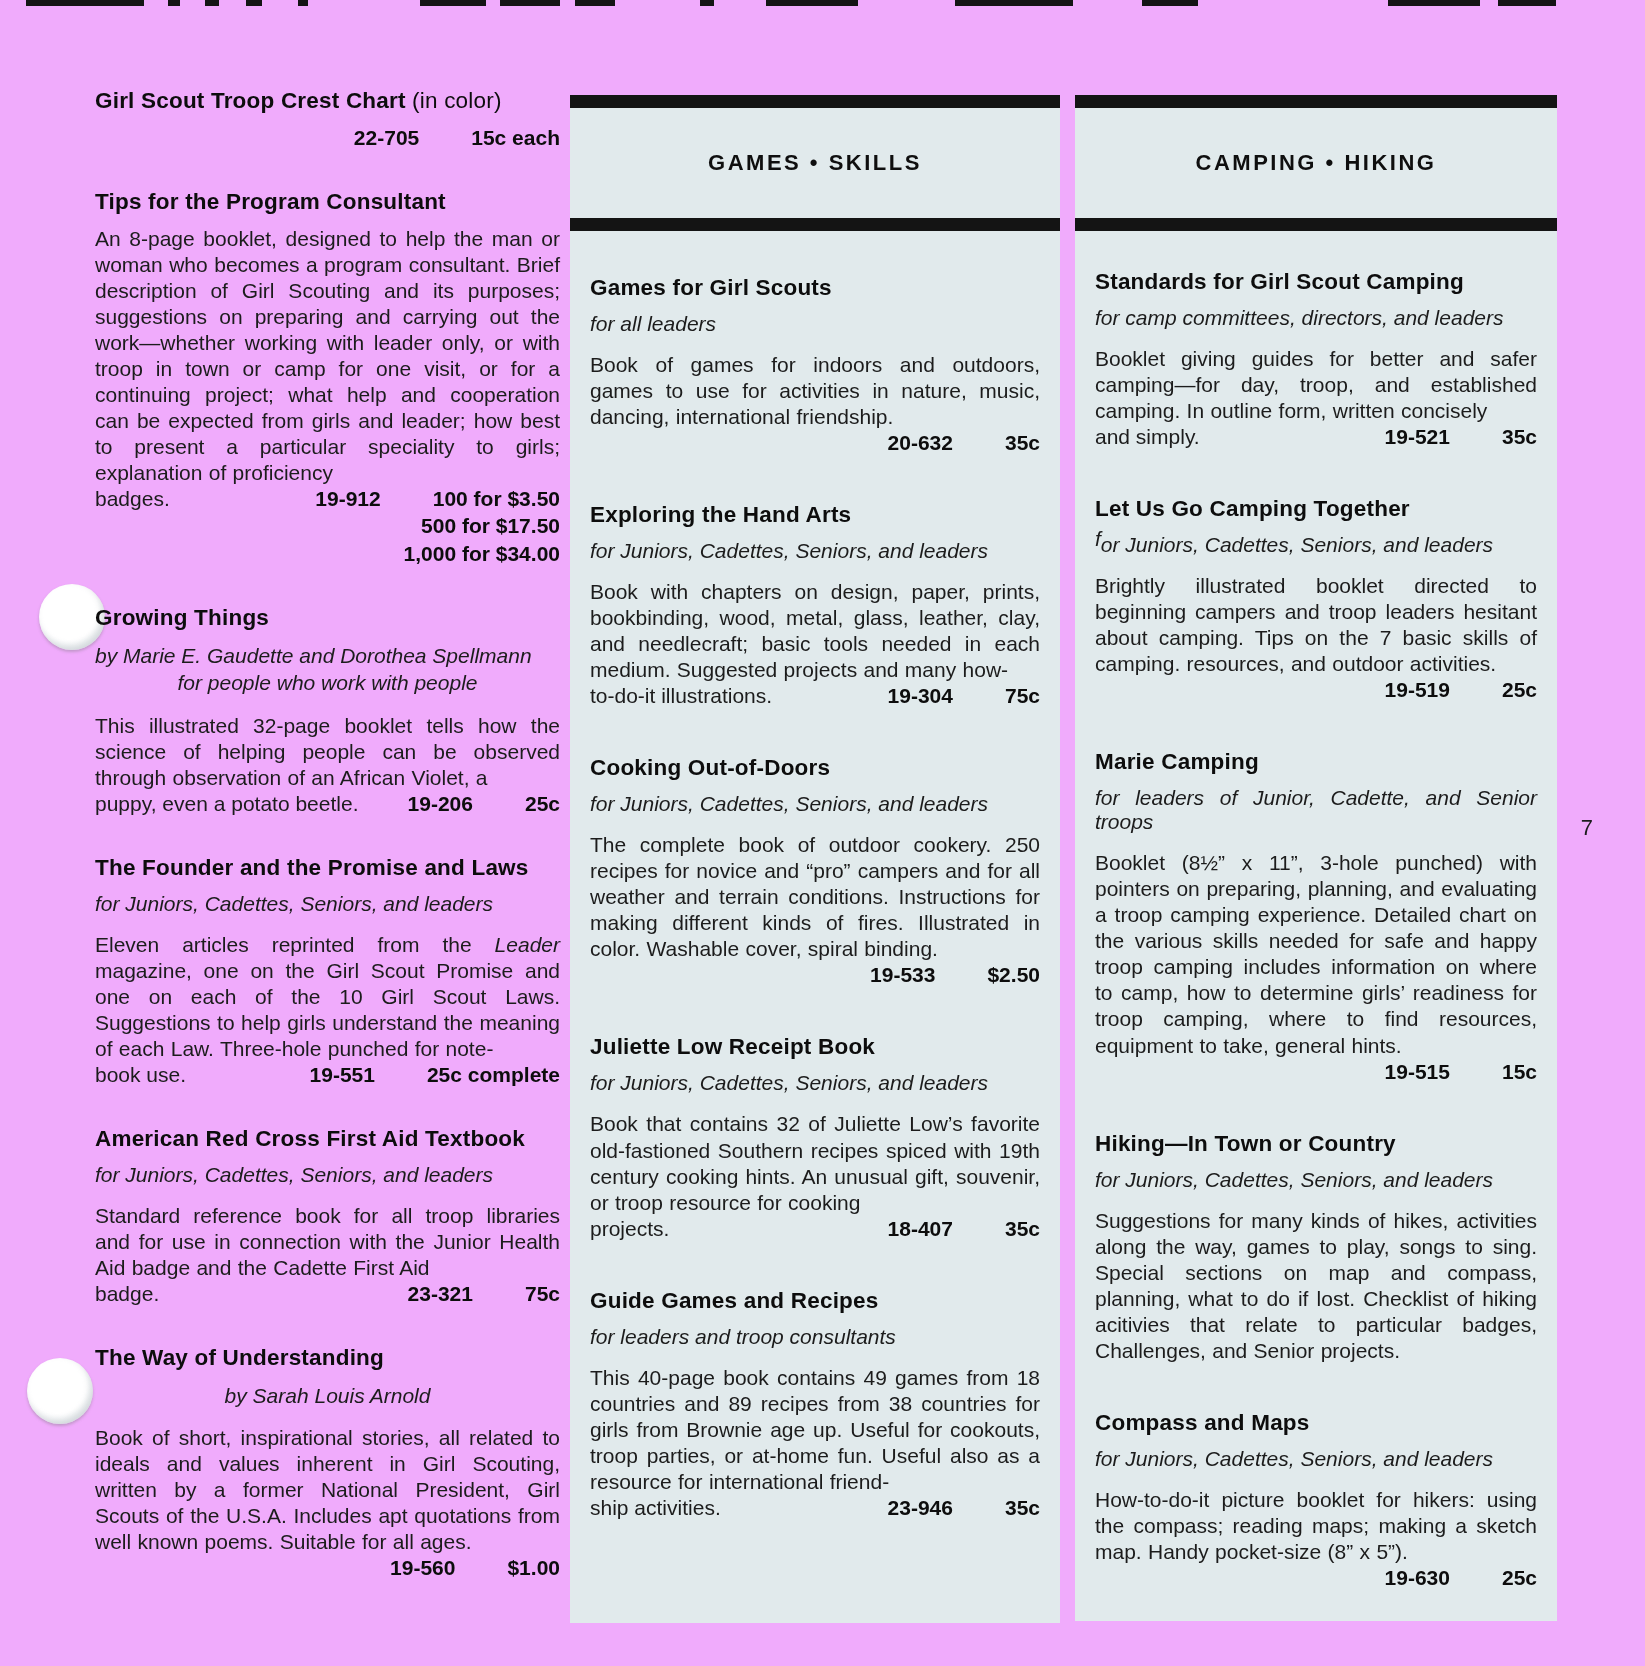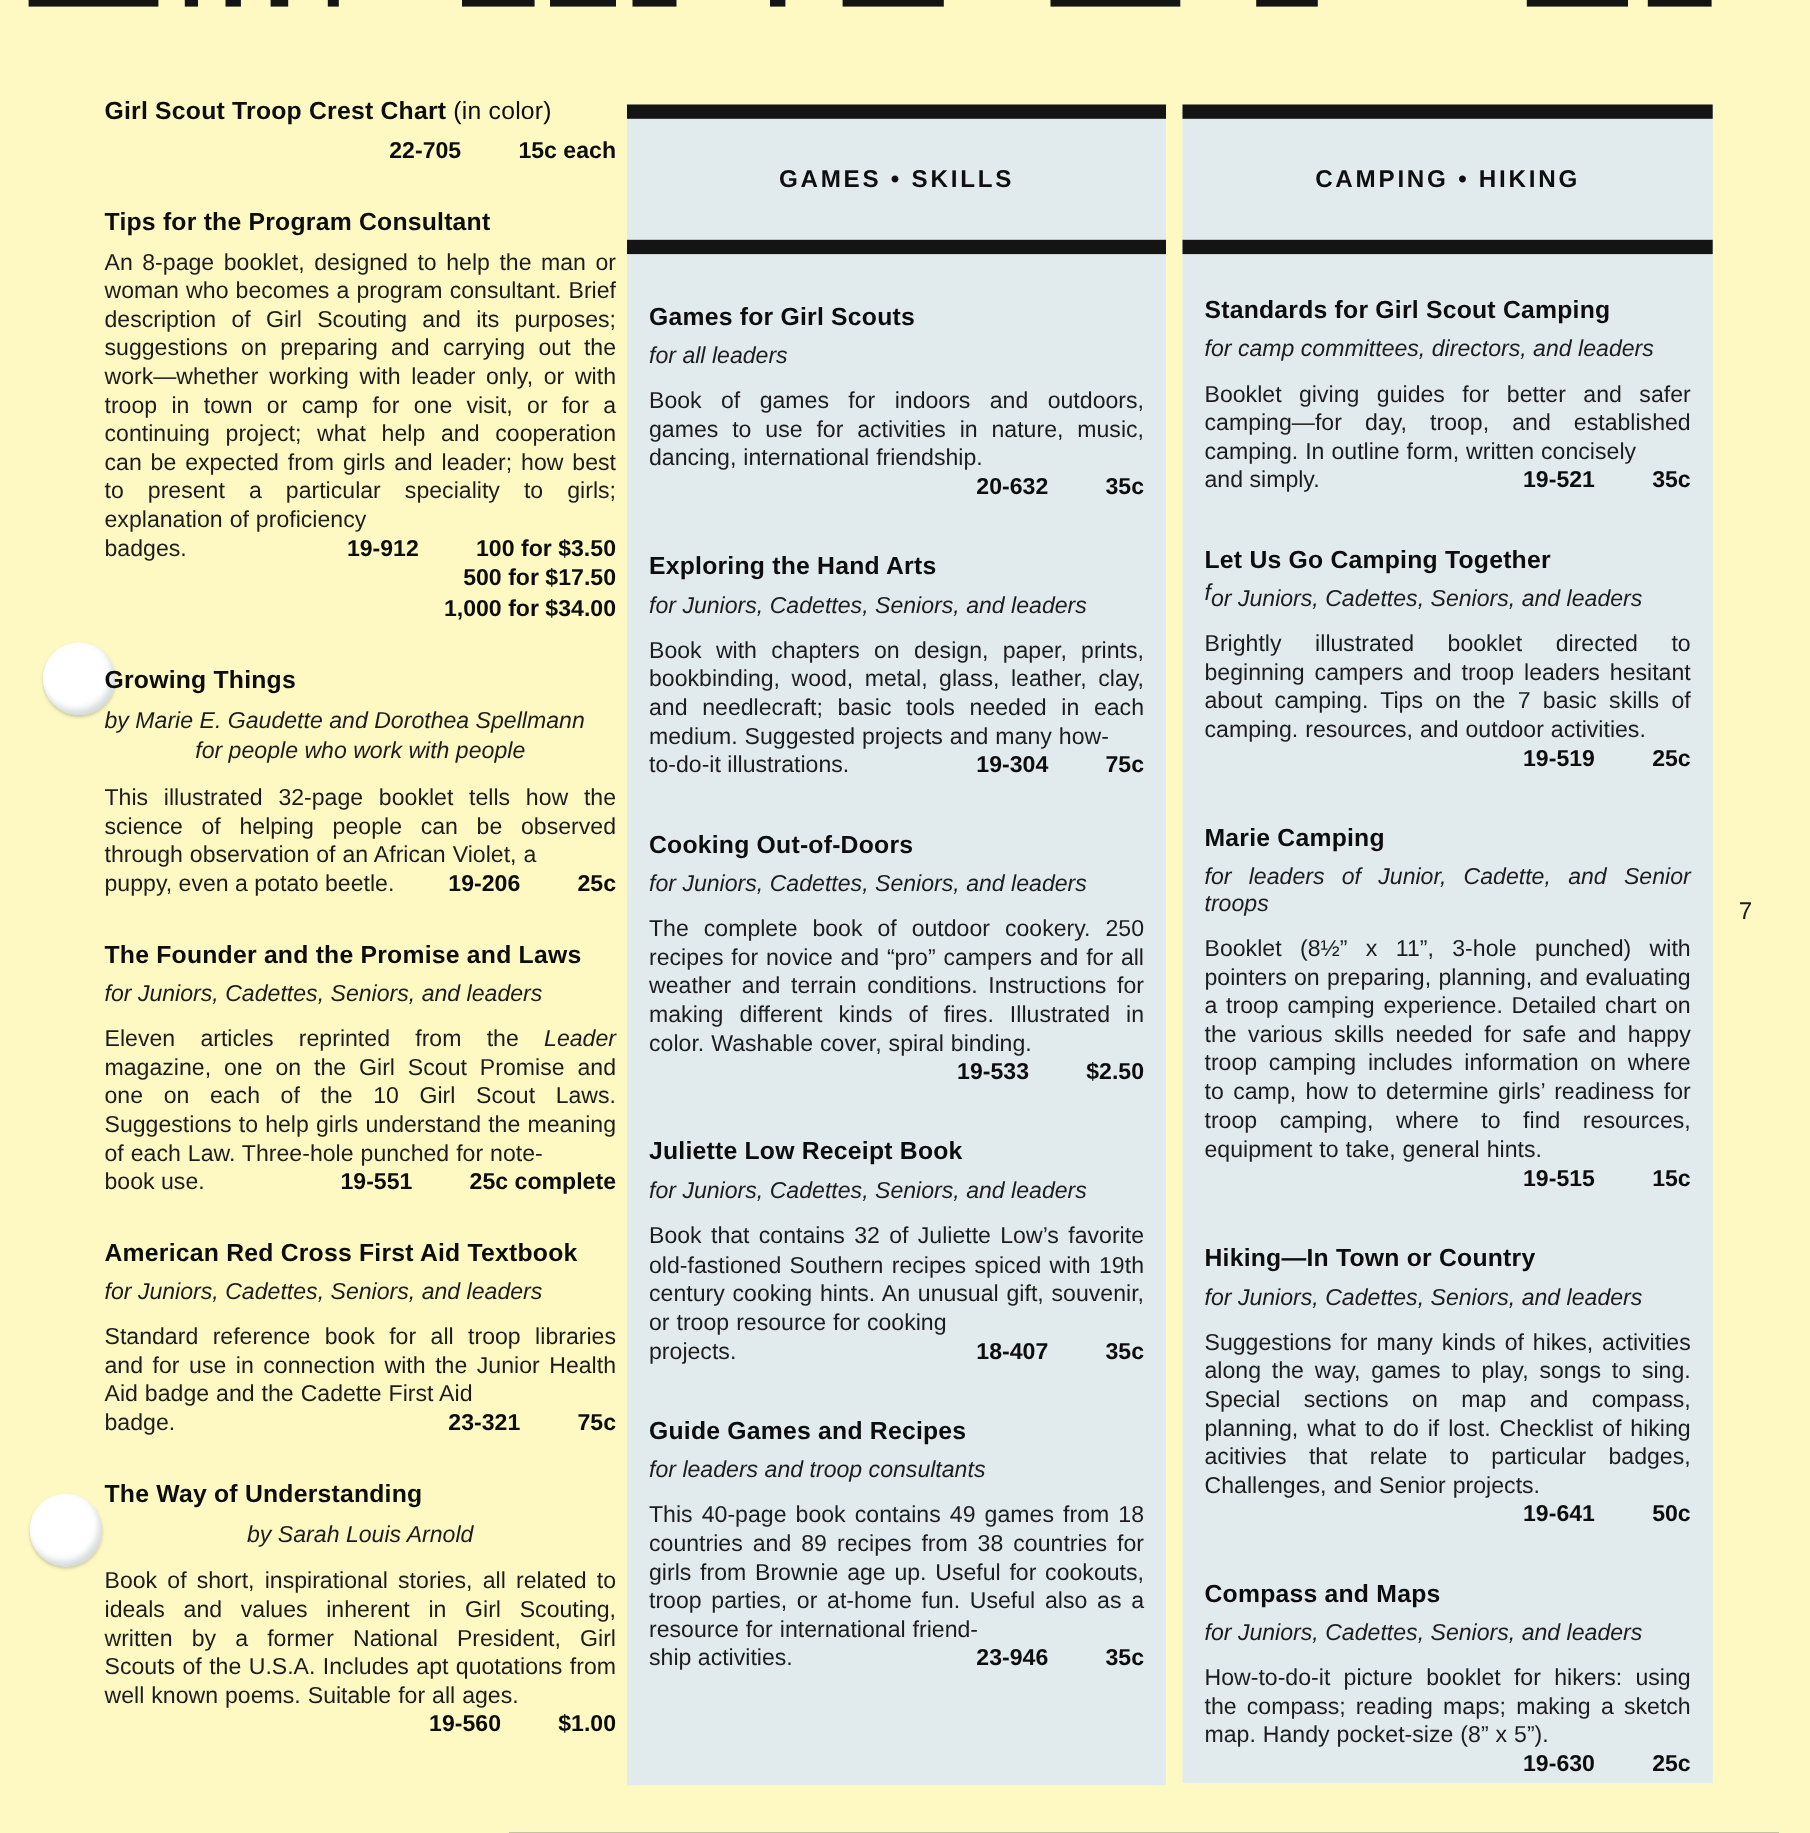--- a/index.html
+++ b/index.html
@@ -1,18 +1,18 @@
 <!DOCTYPE html>
 <html><head>
 <meta charset="utf-8">
 <style>
   html,body{margin:0;padding:0;background:#9a9a94;}
   .page{
     position:relative;width:1645px;height:1666px;overflow:hidden;
-    background:#fef9c3;color:#1c1c1c;
+    background:#f0abfc;color:#1c1c1c;
     font-family:"Liberation Sans","DejaVu Sans",sans-serif;
   }
   
   .artifact{position:absolute;top:0;height:6px;background:#141414;}
 
   
   .hole{
     position:absolute;width:66px;height:66px;border-radius:50%;
     background:radial-gradient(circle at 45% 40%, #ffffff 55%, #eef3f5 78%, #dde4e7 100%);
     box-shadow:0 2px 3px rgba(110,115,110,.35), inset -3px -4px 6px rgba(150,160,165,.32);
@@ -245,24 +245,20 @@
         <div class="codeline pair">
           <span class="code">19-515</span>
           <span class="price">15c</span>
         </div>
       </article>
 
       <article class="entry">
         <h3 class="etitle">Hiking—In Town or Country</h3>
         <p class="subtitle">for Juniors, Cadettes, Seniors, and leaders</p>
         <p class="body">Suggestions for many kinds of hikes, activities along the way, games to play, songs to sing. Special sections on map and compass, planning, what to do if lost. Checklist of hiking acitivies that relate to particular badges, Challenges, and Senior projects.</p>
-        <div class="codeline pair">
-          <span class="code">19-641</span>
-          <span class="price">50c</span>
-        </div>
       </article>
 
       <article class="entry">
         <h3 class="etitle">Compass and Maps</h3>
         <p class="subtitle">for Juniors, Cadettes, Seniors, and leaders</p>
         <p class="body">How-to-do-it picture booklet for hikers: using the compass; reading maps; making a sketch map. Handy pocket-size (8” x 5”).</p>
         <div class="codeline pair">
           <span class="code">19-630</span>
           <span class="price">25c</span>
         </div>

